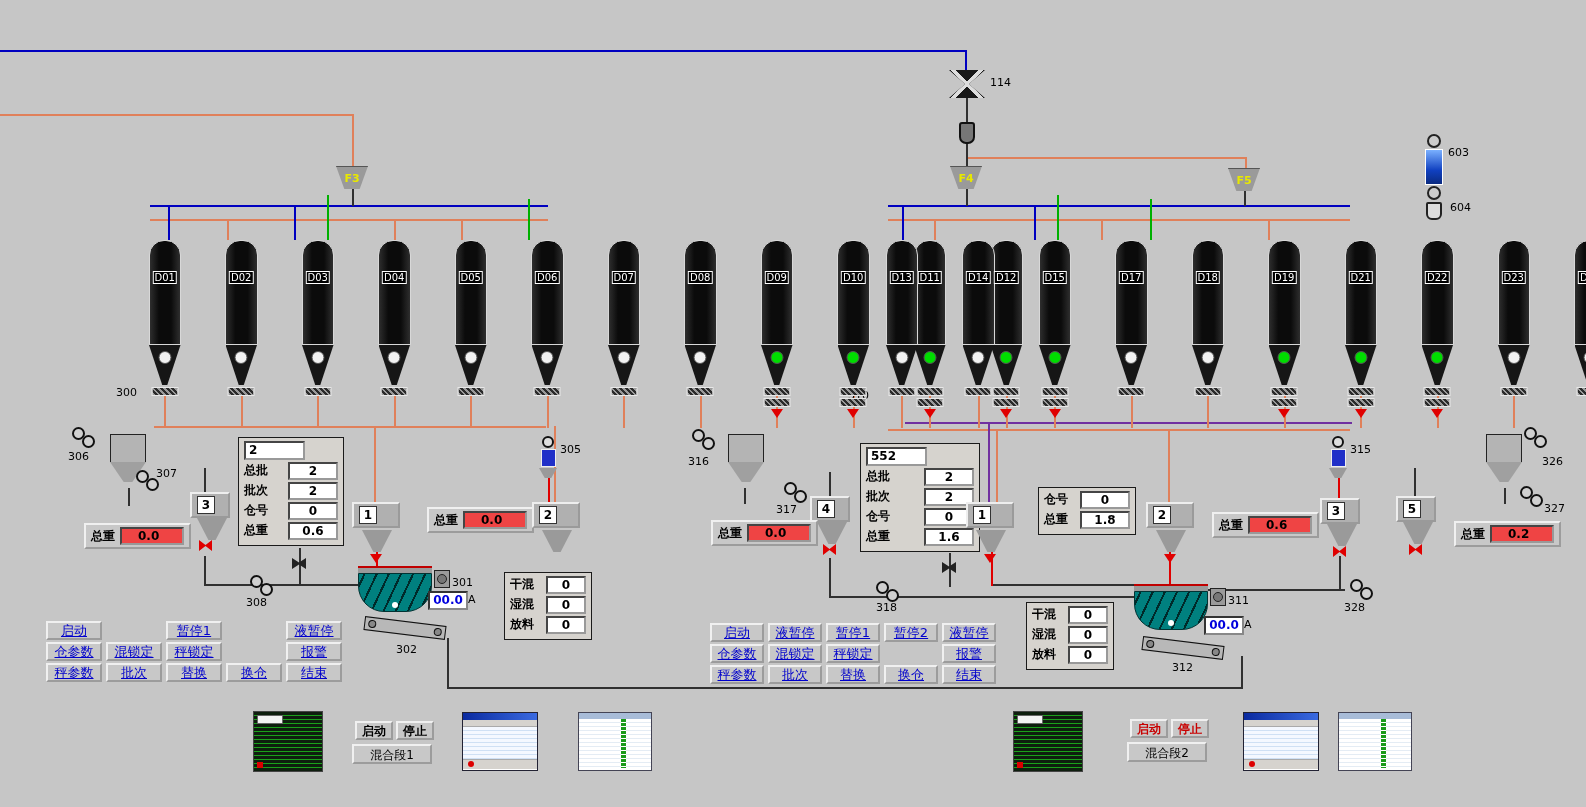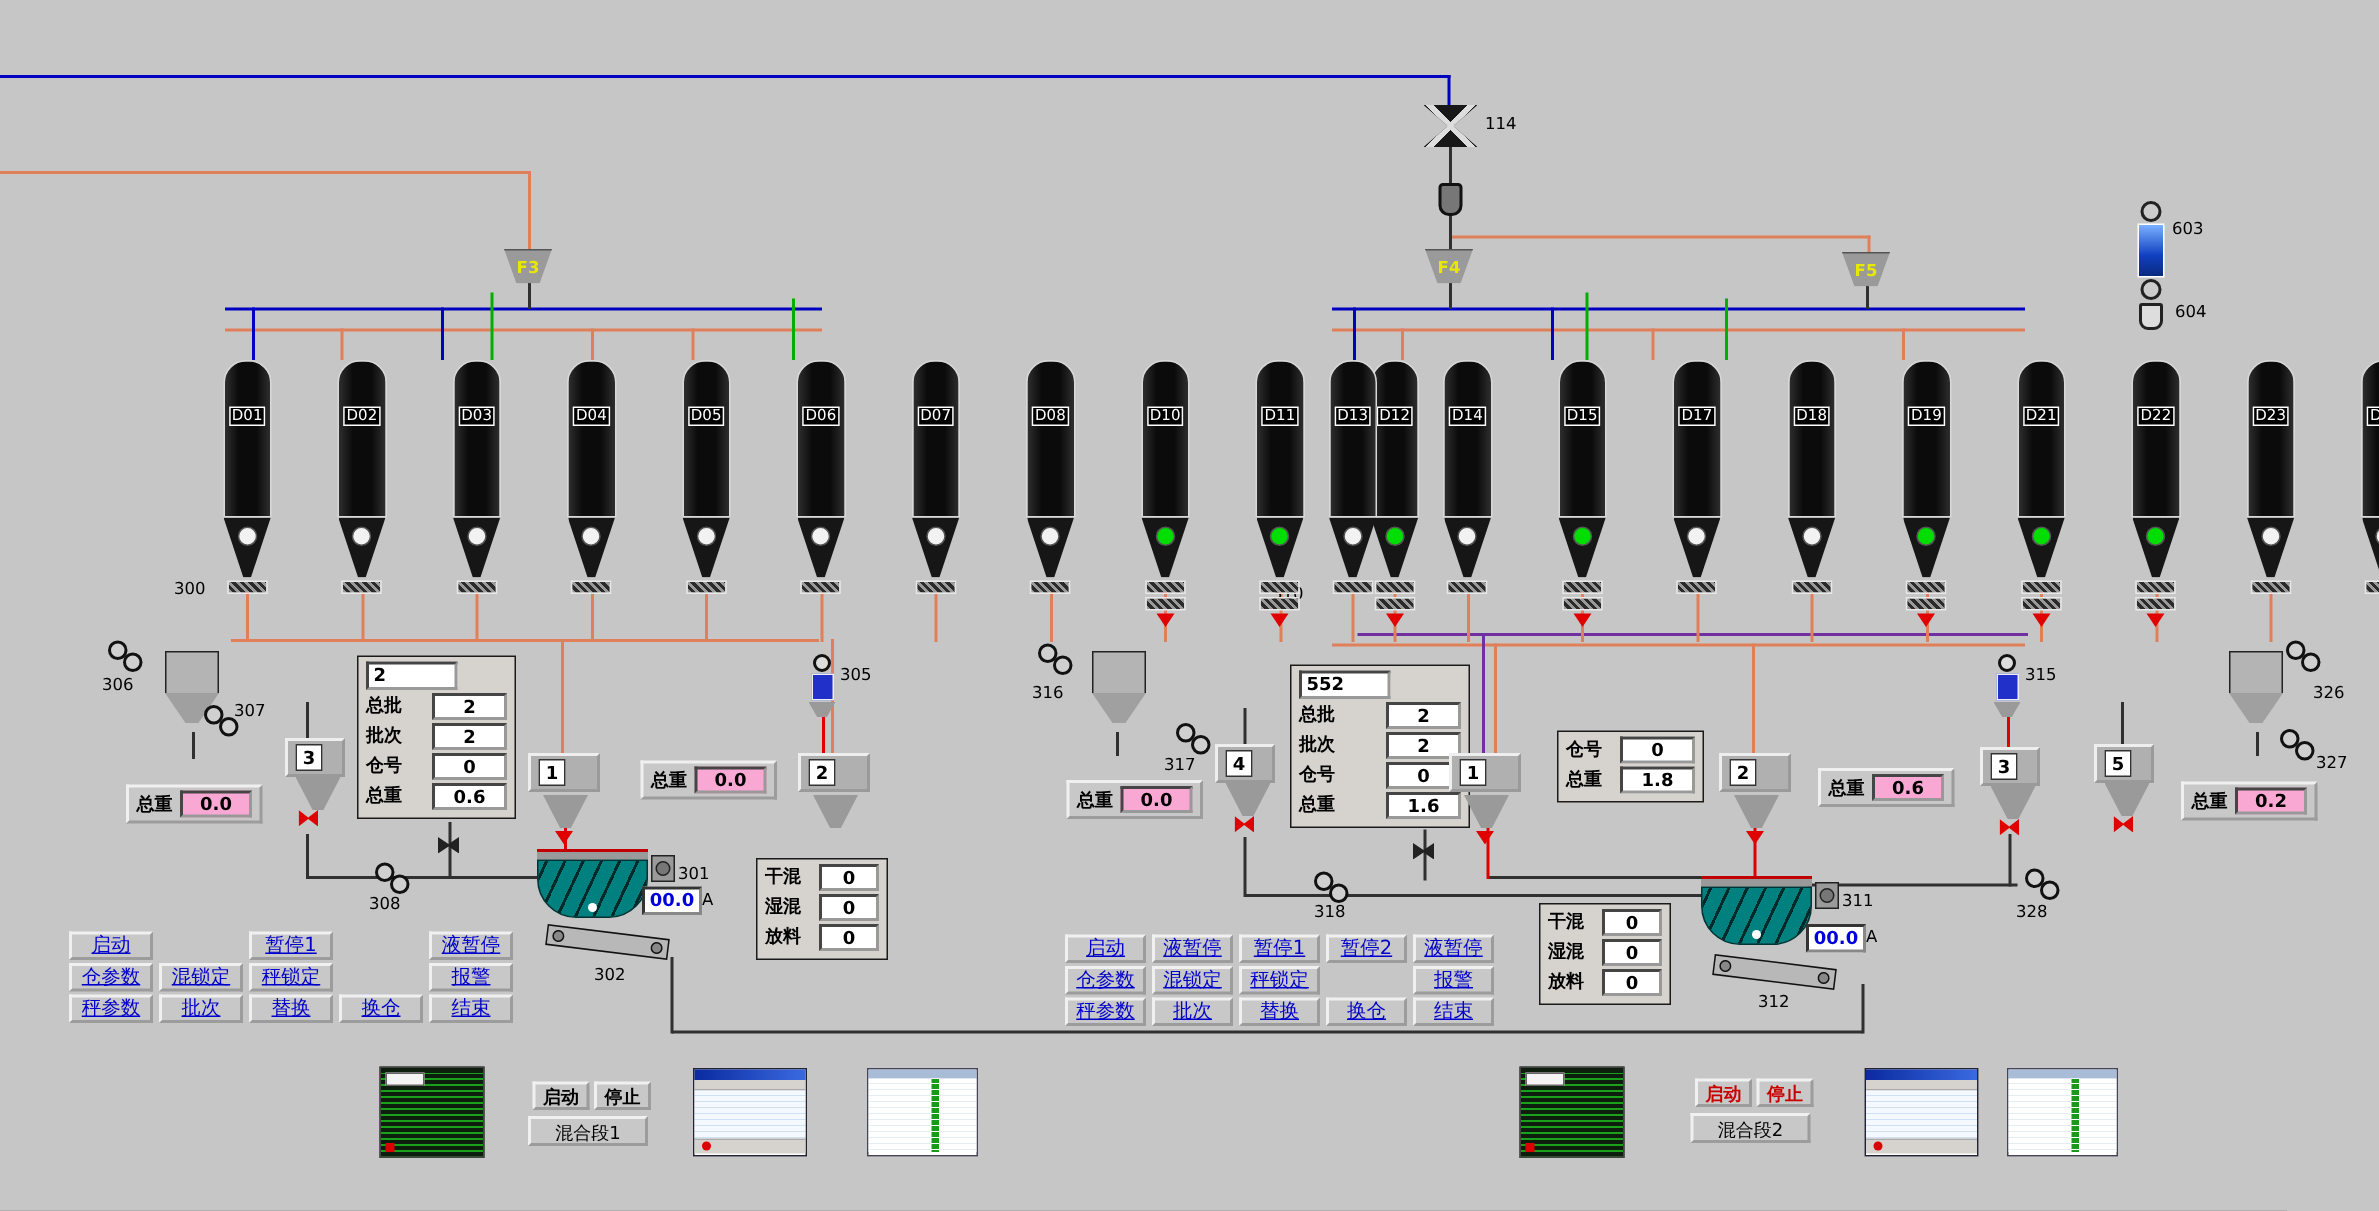--- a/index.html
+++ b/index.html
@@ -97,21 +97,21 @@
 
   
   .panel{position:absolute;background:#d6d3ce;border:1px solid #1a1a1a;padding:3px 5px;box-sizing:border-box;}
   .pheadval{width:54px;height:15px;background:#fff;border:2px inset #999;font-size:12px;line-height:15px;
     padding-left:3px;font-weight:bold;margin-bottom:2px;}
   .prow{display:flex;justify-content:space-between;align-items:flex-start;height:20px;font-weight:bold;font-size:12px;}
   .pval{width:46px;height:14px;background:#fff;border:2px inset #999;text-align:center;font-size:12px;line-height:14px;font-weight:bold;}
 
   .wbox{position:absolute;display:flex;align-items:center;background:#c8c8c8;border:2px outset #f0f0f0;
     padding:2px 5px;gap:5px;font-weight:bold;font-size:12px;}
-  .wval{background:#f9a8d4;border:2px inset #999;width:44px;height:14px;text-align:center;line-height:14px;}
+  .wval{background:#ef4444;border:2px inset #999;width:44px;height:14px;line-height:14px;padding-left:16px;}
 
   
   .ctrl{position:absolute;display:grid;grid-auto-rows:21px;}
   #ctrl-left{grid-template-columns:repeat(5,60px);}
   #ctrl-right{grid-template-columns:repeat(5,58px);}
   .hmi-btn{margin:1px 2px;border:2px outset #f0f0f0;background:#c8c8c8;color:#0000cc;
     text-decoration:underline;font-size:13px;font-family:inherit;padding:0;line-height:1;cursor:pointer;}
 
   
   .ss-btn{width:38px;height:19px;border:2px outset #f0f0f0;background:#c8c8c8;font-weight:bold;
@@ -281,20 +281,30 @@
       <div class="silo">
         <div class="silo-body"></div>
         <div class="silo-label">D08</div>
         <div class="silo-cone"></div>
         <div class="silo-ind"></div>
         <div class="silo-drop"></div>
         <div class="silo-feeder"></div>
       </div>
       <div class="silo">
         <div class="silo-body"></div>
+        <div class="silo-label">D09</div>
+        <div class="silo-cone"></div>
+        <div class="silo-ind on"></div>
+        <div class="silo-drop"></div>
+        <div class="silo-feeder"></div>
+        <div class="silo-feeder2"></div>
+        <div class="silo-tri"></div>
+      </div>
+      <div class="silo">
+        <div class="silo-body"></div>
         <div class="silo-label">D10</div>
         <div class="silo-cone"></div>
         <div class="silo-ind on"></div>
         <div class="silo-drop"></div>
         <div class="silo-feeder"></div>
         <div class="silo-feeder2"></div>
         <div class="silo-tri"></div>
       </div>
       <div class="silo">
         <div class="silo-body"></div>

